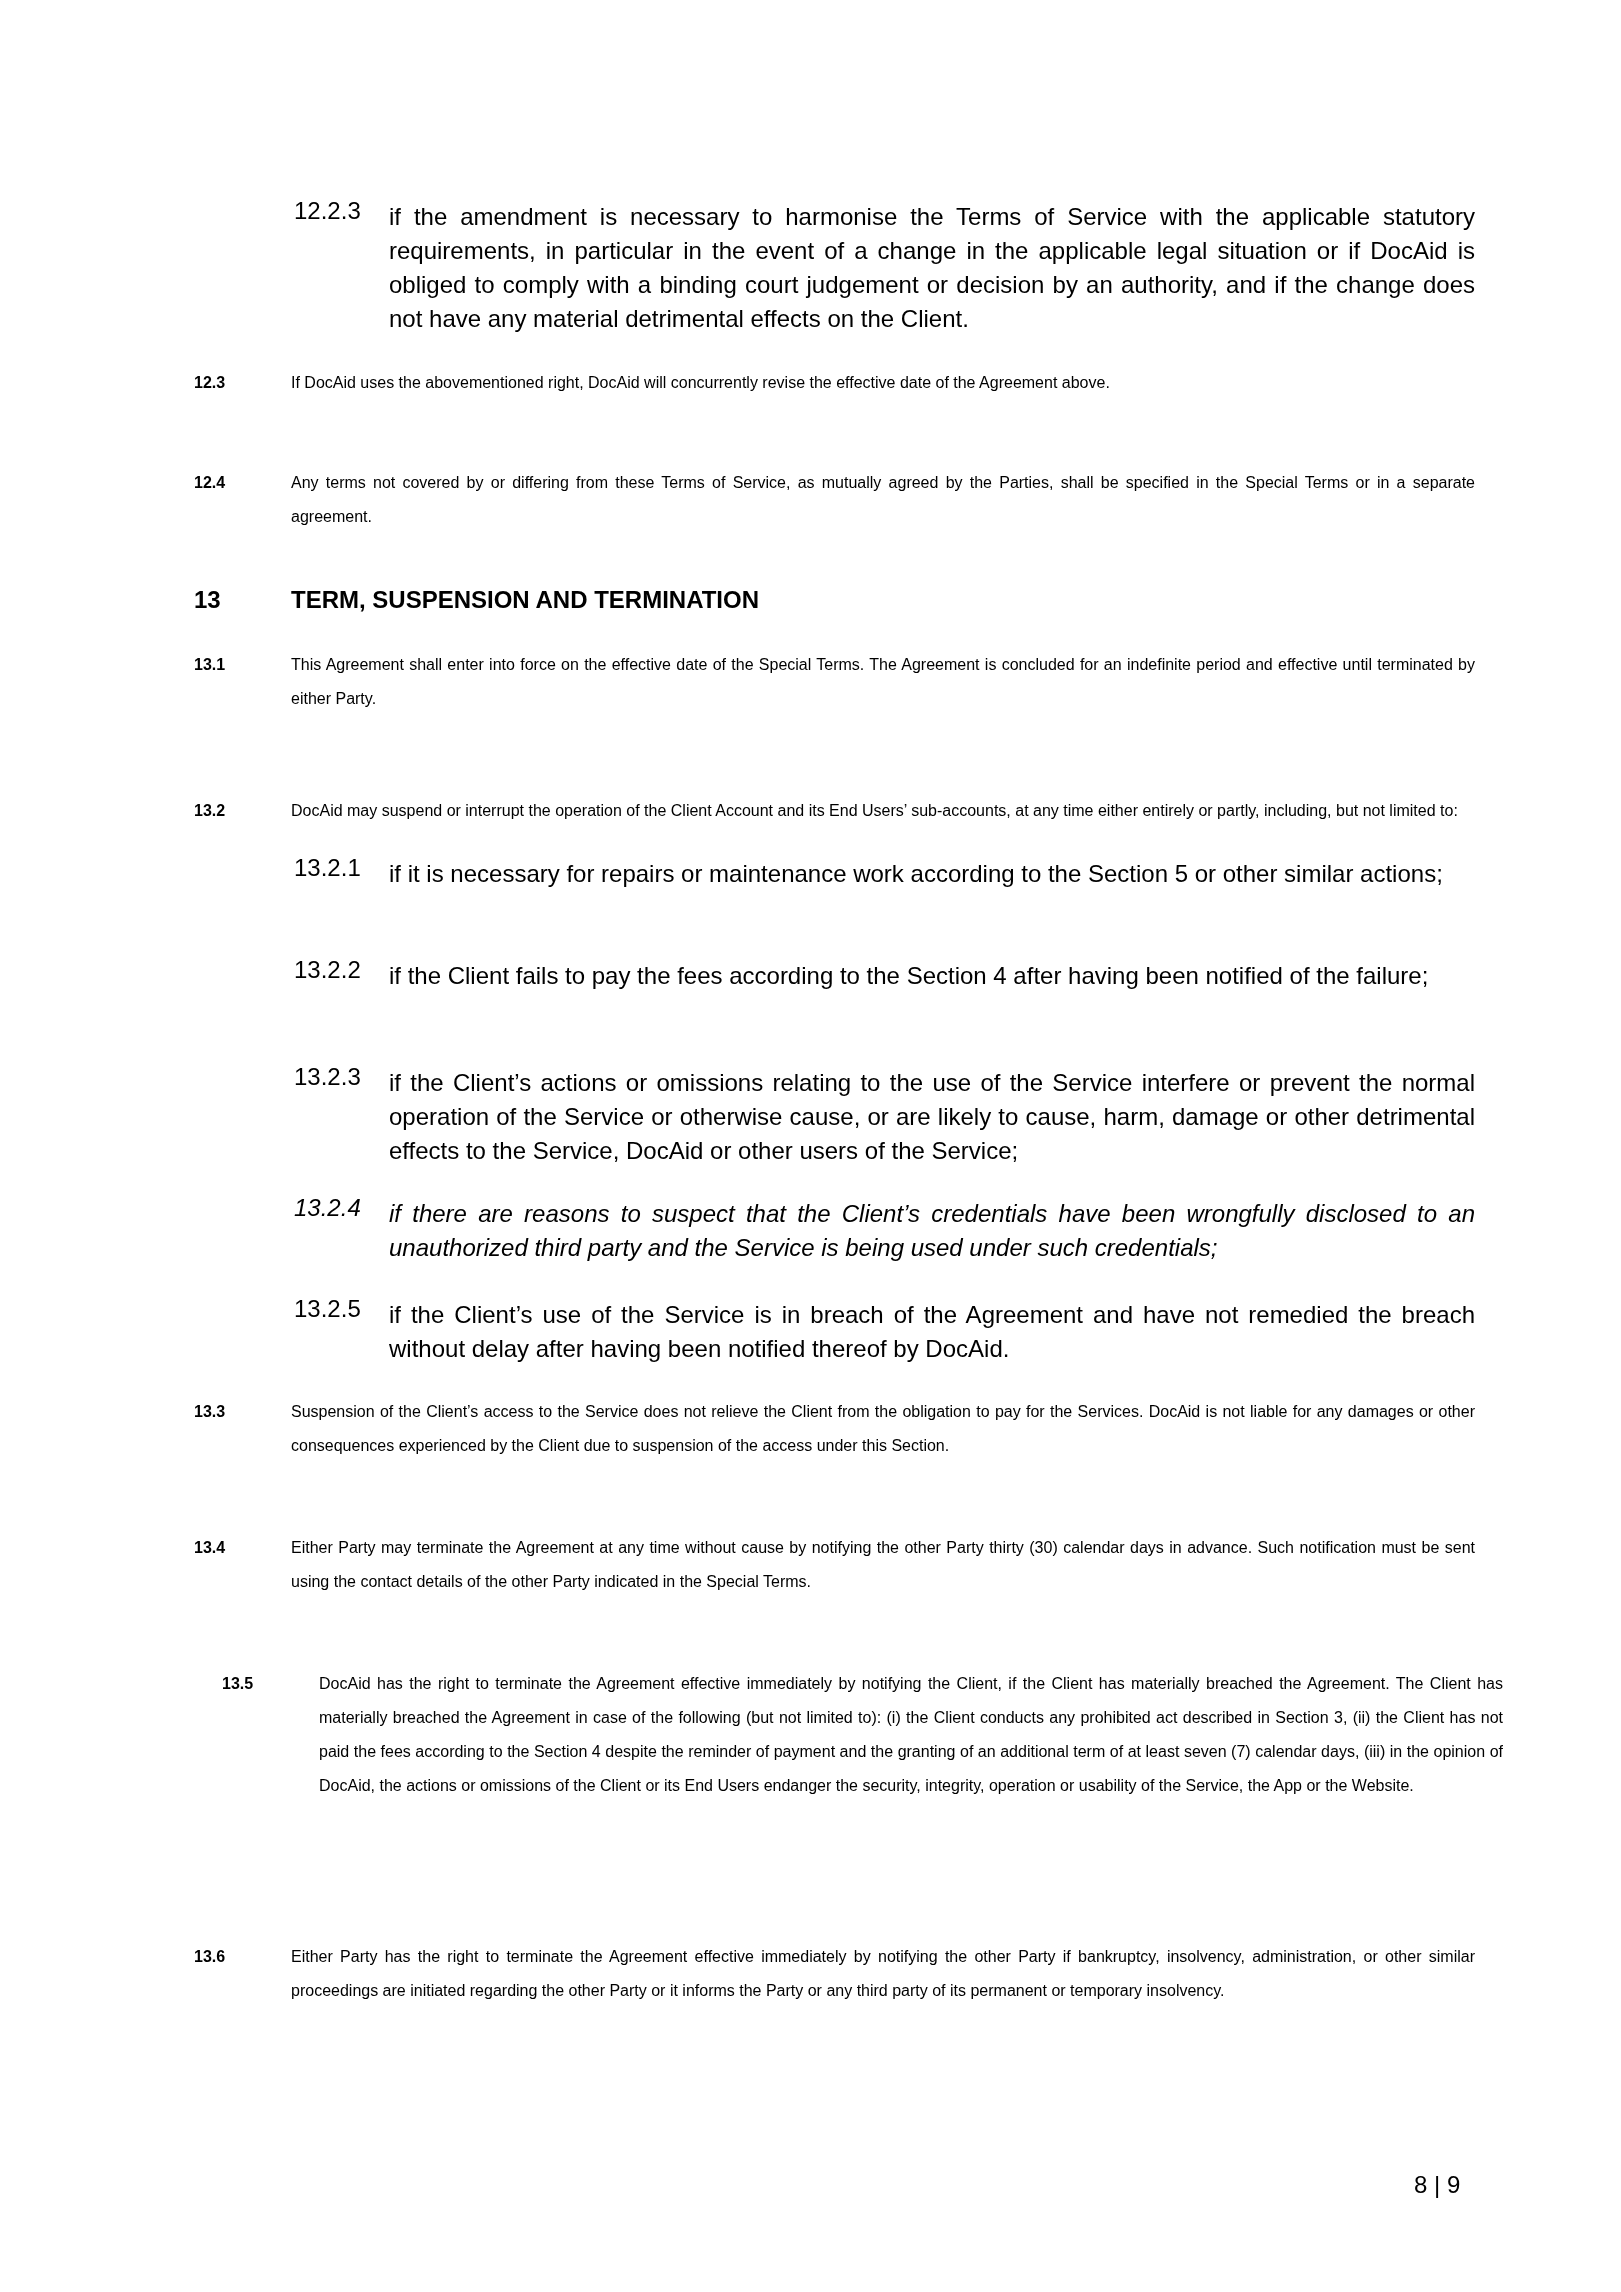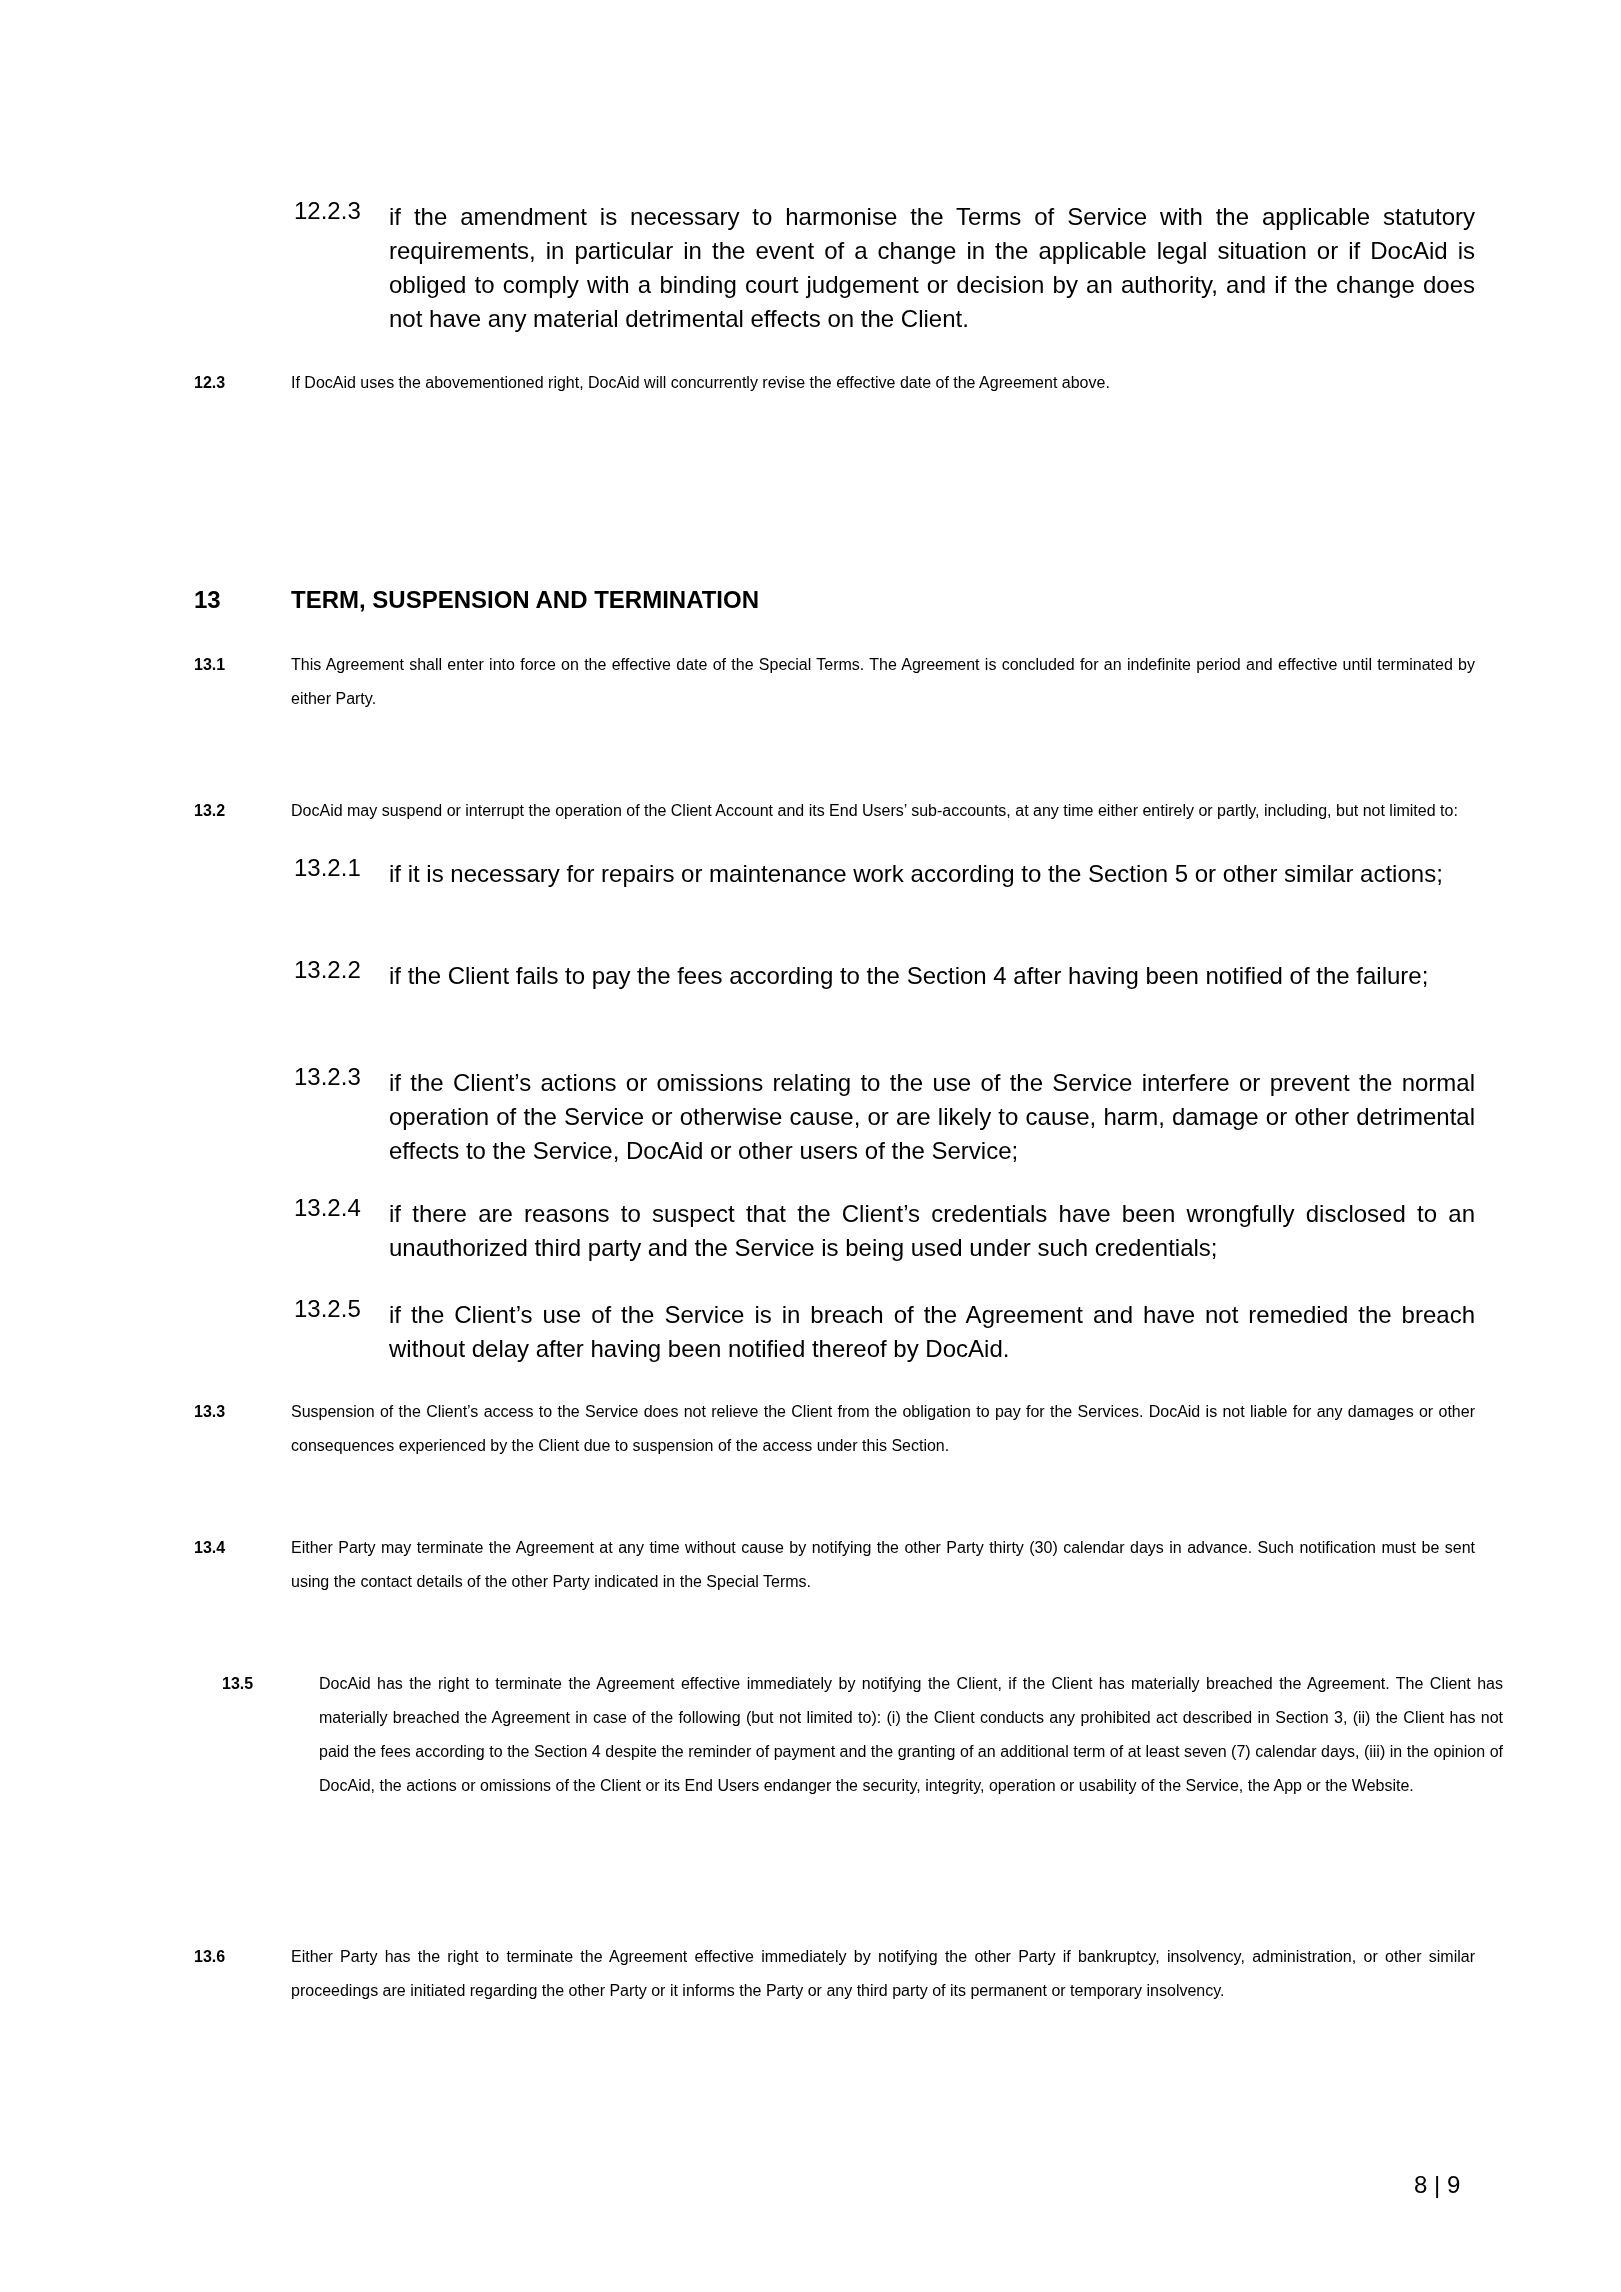--- a/index.html
+++ b/index.html
@@ -25,20 +25,24 @@
   <div class="sub" style="top:194px;">
     <span class="num">12.2.3</span>
     <div class="txt">if the amendment is necessary to harmonise the Terms of Service with the applicable statutory requirements, in particular in the event of a change in the applicable legal situation or if DocAid is obliged to comply with a binding court judgement or decision by an authority, and if the change does not have any material detrimental effects on the Client.</div>
   </div>
 
   <div class="para" style="top:366px;">
     <span class="num">12.3</span>
     <div class="txt">If DocAid uses the abovementioned right, DocAid will concurrently revise the effective date of the Agreement above.</div>
   </div>
 
+  <div class="para" style="top:466px;">
+    <span class="num">12.4</span>
+    <div class="txt">Any terms not covered by or differing from these Terms of Service, as mutually agreed by the Parties, shall be specified in the Special Terms or in a separate agreement.</div>
+  </div>
 
   <div class="heading" style="top:583px;">
     <span class="num">13</span>
     <div class="txt">TERM, SUSPENSION AND TERMINATION</div>
   </div>
 
   <div class="para" style="top:648px;">
     <span class="num">13.1</span>
     <div class="txt">This Agreement shall enter into force on the effective date of the Special Terms. The Agreement is concluded for an indefinite period and effective until terminated by either Party.</div>
   </div>
@@ -56,21 +60,21 @@
   <div class="sub" style="top:953px;">
     <span class="num">13.2.2</span>
     <div class="txt">if the Client fails to pay the fees according to the Section 4 after having been notified of the failure;</div>
   </div>
 
   <div class="sub" style="top:1060px;">
     <span class="num">13.2.3</span>
     <div class="txt">if the Client’s actions or omissions relating to the use of the Service interfere or prevent the normal operation of the Service or otherwise cause, or are likely to cause, harm, damage or other detrimental effects to the Service, DocAid or other users of the Service;</div>
   </div>
 
-  <div class="sub" style="top:1191px;">
+  <div class="sub" style="top:1191px;font-style:italic;">
     <span class="num">13.2.4</span>
     <div class="txt">if there are reasons to suspect that the Client’s credentials have been wrongfully disclosed to an unauthorized third party and the Service is being used under such credentials;</div>
   </div>
 
   <div class="sub" style="top:1292px;">
     <span class="num">13.2.5</span>
     <div class="txt">if the Client’s use of the Service is in breach of the Agreement and have not remedied the breach without delay after having been notified thereof by DocAid.</div>
   </div>
 
   <div class="para" style="top:1395px;">

